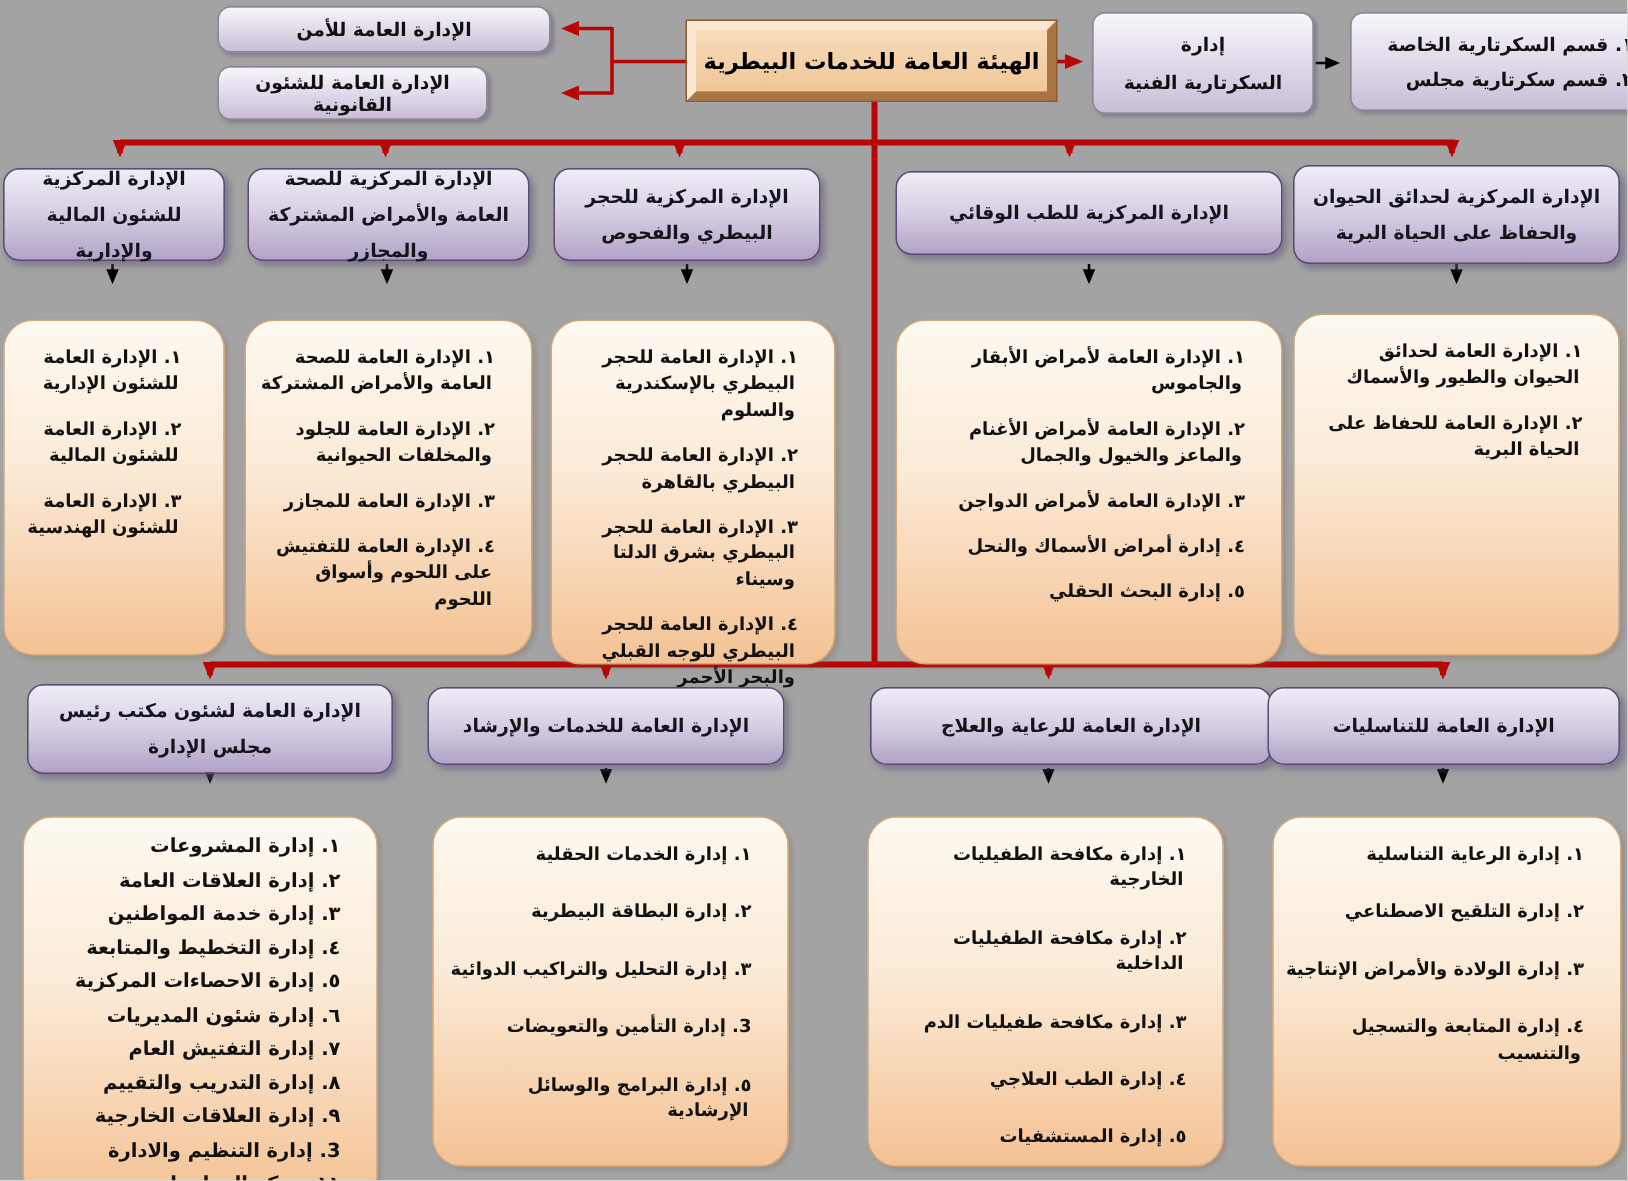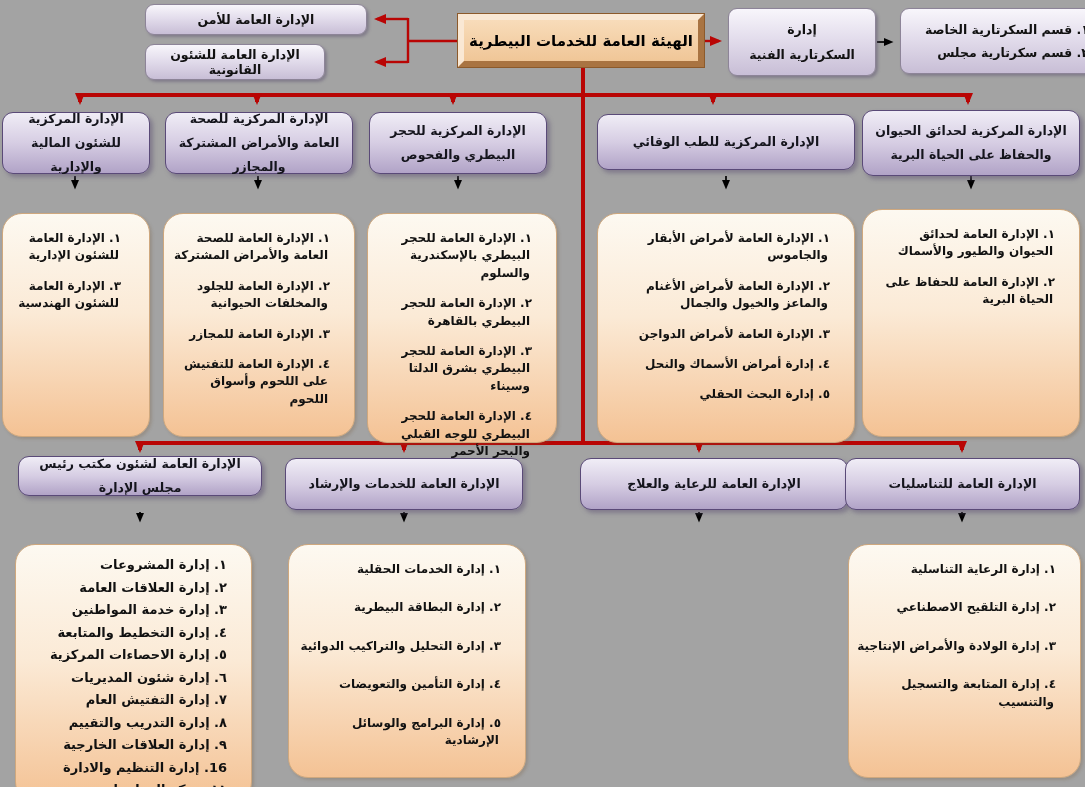--- a/index.html
+++ b/index.html
@@ -129,20 +129,21 @@
   </div>
   <div class="box purple" style="left:597px;top:114px;width:258px;height:56px;">
     <span>الإدارة المركزية للطب الوقائي</span>
   </div>
   <div class="box purple" style="left:862px;top:110px;width:218px;height:66px;">
     <span>الإدارة المركزية لحدائق الحيوان والحفاظ على الحياة البرية</span>
   </div>
 
   <div class="box peach" style="left:2px;top:194px;width:148px;height:224px;padding-right:14px;">
       <div class="li">١. الإدارة العامة للشئون الإدارية</div>
+      <div class="li">٢. الإدارة العامة للشئون المالية</div>
       <div class="li">٣. الإدارة العامة للشئون الهندسية</div>
     </div>
   <div class="box peach" style="left:163px;top:194px;width:192px;height:224px;">
       <div class="li">١. الإدارة العامة للصحة العامة والأمراض المشتركة</div>
       <div class="li">٢. الإدارة العامة للجلود والمخلفات الحيوانية</div>
       <div class="li">٣. الإدارة العامة للمجازر</div>
       <div class="li">٤. الإدارة العامة للتفتيش على اللحوم وأسواق اللحوم</div>
     </div>
   <div class="box peach" style="left:367px;top:194px;width:190px;height:230px;">
       <div class="li">١. الإدارة العامة للحجر البيطري بالإسكندرية والسلوم</div>
@@ -155,21 +156,21 @@
       <div class="li">٢. الإدارة العامة لأمراض الأغنام والماعز والخيول والجمال</div>
       <div class="li">٣. الإدارة العامة لأمراض الدواجن</div>
       <div class="li">٤. إدارة أمراض الأسماك والنحل</div>
       <div class="li">٥. إدارة البحث الحقلي</div>
     </div>
   <div class="box peach" style="left:862px;top:190px;width:218px;height:228px;">
       <div class="li">١. الإدارة العامة لحدائق الحيوان والطيور والأسماك</div>
       <div class="li">٢. الإدارة العامة للحفاظ على الحياة البرية</div>
     </div>
 
-  <div class="box purple" style="left:18px;top:456px;width:244px;height:40px;">
+  <div class="box purple" style="left:18px;top:456px;width:244px;height:60px;">
     <span>الإدارة العامة لشئون مكتب رئيس مجلس الإدارة</span>
   </div>
   <div class="box purple" style="left:285px;top:458px;width:238px;height:52px;">
     <span>الإدارة العامة للخدمات والإرشاد</span>
   </div>
   <div class="box purple" style="left:580px;top:458px;width:268px;height:52px;">
     <span>الإدارة العامة للرعاية والعلاج</span>
   </div>
   <div class="box purple" style="left:845px;top:458px;width:235px;height:52px;">
     <span>الإدارة العامة للتناسليات</span>
@@ -178,29 +179,36 @@
   <div class="box peach tight" style="left:15px;top:525px;width:237px;height:258px;">
       <div class="li">١. إدارة المشروعات</div>
       <div class="li">٢. إدارة العلاقات العامة</div>
       <div class="li">٣. إدارة خدمة المواطنين</div>
       <div class="li">٤. إدارة التخطيط والمتابعة</div>
       <div class="li">٥. إدارة الاحصاءات المركزية</div>
       <div class="li">٦. إدارة شئون المديريات</div>
       <div class="li">٧. إدارة التفتيش العام</div>
       <div class="li">٨. إدارة التدريب والتقييم</div>
       <div class="li">٩. إدارة العلاقات الخارجية</div>
-      <div class="li">16. إدارة التنظيم والادارة</div>
+      <div class="li">3. إدارة التنظيم والادارة</div>
       <div class="li">١١. مركز المعلومات</div>
     </div>
   <div class="box peach loose" style="left:288px;top:525px;width:238px;height:234px;">
       <div class="li">١. إدارة الخدمات الحقلية</div>
       <div class="li">٢. إدارة البطاقة البيطرية</div>
       <div class="li">٣. إدارة التحليل والتراكيب الدوائية</div>
-      <div class="li">٤. إدارة التأمين والتعويضات</div>
+      <div class="li">3. إدارة التأمين والتعويضات</div>
       <div class="li">٥. إدارة البرامج والوسائل الإرشادية</div>
+    </div>
+  <div class="box peach loose" style="left:578px;top:525px;width:238px;height:234px;">
+      <div class="li">١. إدارة مكافحة الطفيليات الخارجية</div>
+      <div class="li">٢. إدارة مكافحة الطفيليات الداخلية</div>
+      <div class="li">٣. إدارة مكافحة طفيليات الدم</div>
+      <div class="li">٤. إدارة الطب العلاجي</div>
+      <div class="li">٥. إدارة المستشفيات</div>
     </div>
   <div class="box peach loose" style="left:848px;top:525px;width:233px;height:234px;">
       <div class="li">١. إدارة الرعاية التناسلية</div>
       <div class="li">٢. إدارة التلقيح الاصطناعي</div>
       <div class="li">٣. إدارة الولادة والأمراض الإنتاجية</div>
       <div class="li">٤. إدارة المتابعة والتسجيل والتنسيب</div>
     </div>
 
 </div>
 

